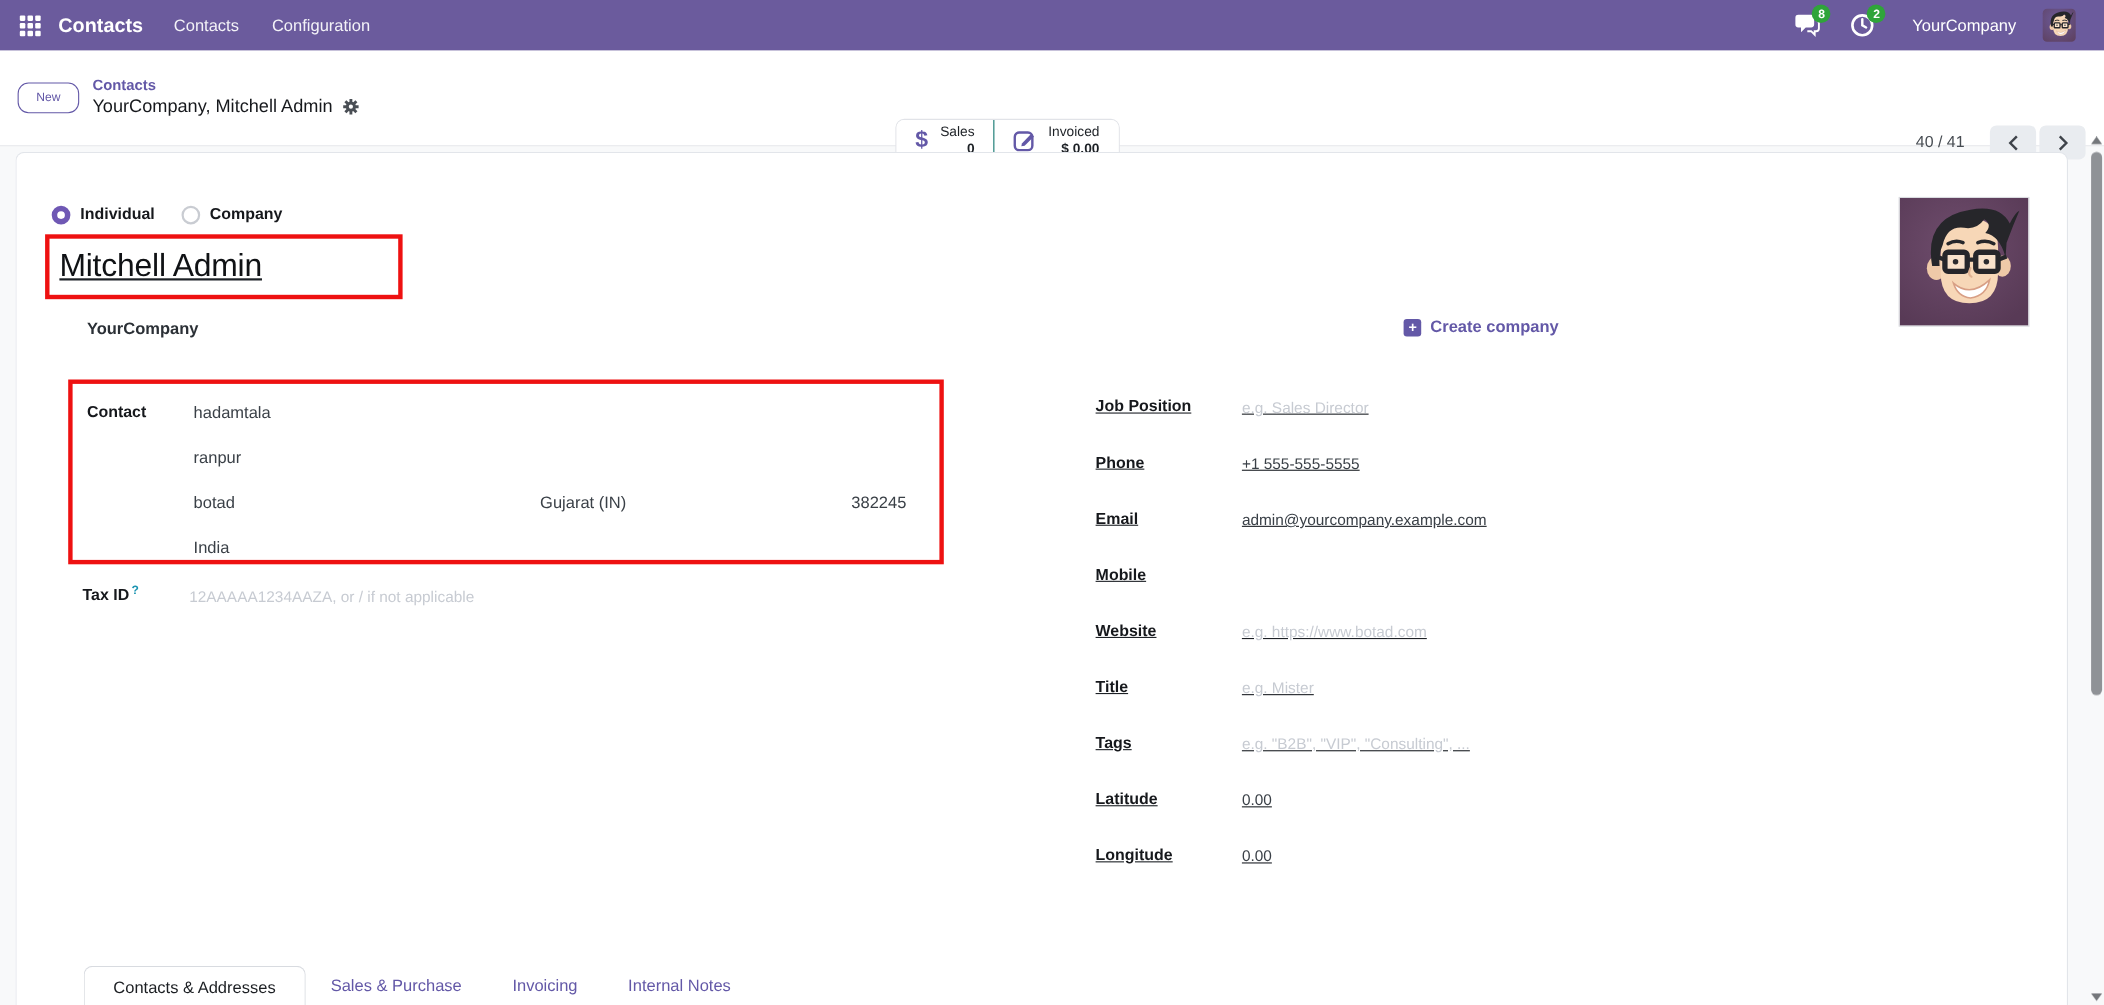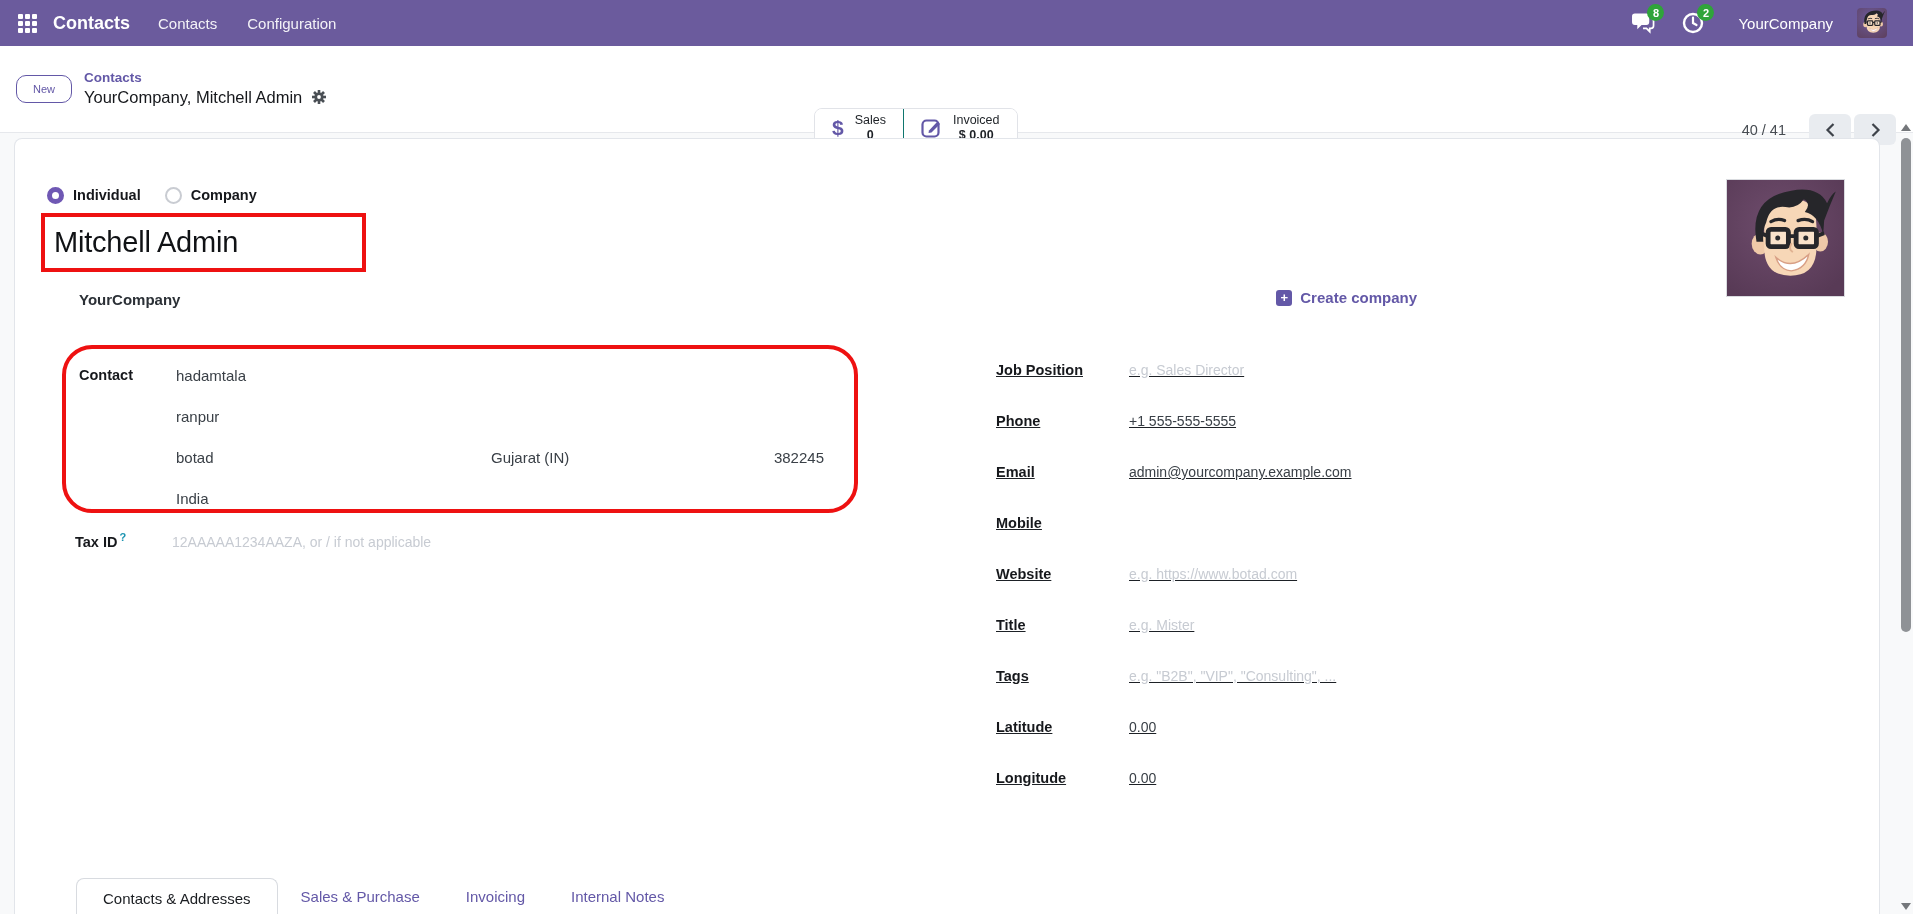--- a/index.html
+++ b/index.html
@@ -38,48 +38,48 @@
   .breadcrumb-col{ margin-left:12px; display:flex; flex-direction:column; line-height:1.25; }
   .bc-parent{ color:var(--accent); font-size:13.5px; font-weight:700; cursor:pointer; }
   .bc-current-row{ display:flex; align-items:center; gap:9px; }
   .bc-current{ color:var(--dark); font-size:16.5px; }
   .gear-btn{ display:flex; cursor:pointer; }
 
   .stat-group{ position:absolute; left:814px; top:62px; height:39px; display:flex; background:#fff; border:1px solid #e1e3e8; border-radius:8px; overflow:hidden; }
   .stat-btn{ display:flex; align-items:center; gap:11px; padding:2px 17px; cursor:pointer; background:#fff; border:none; font-family:inherit; }
   .stat-btn + .stat-btn{ border-left:1px solid #0f766e; }
   .stat-ico{ color:var(--accent); font-size:21px; font-weight:700; display:flex; align-items:center; }
-  .stat-txt{ display:flex; flex-direction:column; align-items:center; line-height:1.2; }
+  .stat-txt{ display:flex; flex-direction:column; align-items:flex-end; line-height:1.2; }
   .stat-label{ font-size:12.5px; color:#1d2126; font-weight:500; }
   .stat-value{ font-size:12.5px; color:#1d2126; font-weight:600; }
 
   .pager{ position:absolute; right:17px; top:68px; display:flex; align-items:center; gap:23px; }
   .pager-count{ font-size:14.5px; color:#474c52; cursor:pointer; }
   .pager-btns{ display:flex; gap:3px; }
   .pager-btn{ width:42px; height:31px; background:#e9ecf0; border:none; border-radius:6px; display:flex; align-items:center; justify-content:center; cursor:pointer; }
 
   
   .content{ height:781px; padding-top:5px; }
   .sheet{ margin:0 33px 0 14px; height:100%; background:#fff; border:1px solid var(--border); border-bottom:none; border-radius:8px 8px 0 0; position:relative; padding:46px 0 0 26px; }
 
   .radio-row{ display:flex; align-items:center; gap:24px; margin-left:6px; height:20px; }
   .radio-opt{ display:flex; align-items:center; gap:9px; cursor:pointer; }
   .radio-circle{ width:17px; height:17px; border-radius:50%; background:#fff; border:2px solid #c9ccd2; }
   .radio-opt.selected .radio-circle{ border:5.5px solid var(--radio); }
   .radio-label{ font-weight:700; font-size:14.5px; color:var(--dark); }
 
   .red-box{ border:4px solid var(--red); }
-  .name-field{ margin-top:8px; width:325px; height:59px; display:flex; align-items:center; padding-left:9px; cursor:text; }
+  .name-field{ margin-top:8px; width:325px; height:59px; display:flex; align-items:center; padding-left:9px; cursor:text;text-decoration:underline; }
   .name-text{ font-size:29px; color:#101215; letter-spacing:-.2px; white-space:nowrap; }
 
   .columns{ display:flex; align-items:flex-start; }
   .left-col{ margin-left:21px; width:796px; }
   .company-line{ margin:19px 0 0 17px; font-size:15px; font-weight:600; color:#2b3036; cursor:pointer; }
 
-  .contact-box{ margin-top:37px; width:796px; height:168px; padding:16px 30px 0 13px; font-size:15px; color:var(--val);border-radius:30px; }
+  .contact-box{ margin-top:37px; width:796px; height:168px; padding:16px 30px 0 13px; font-size:15px; color:var(--val); }
   .c-row{ display:flex; align-items:flex-start; margin-bottom:20px; line-height:21px; }
   .c-label{ width:97px; font-weight:700; color:var(--dark); font-size:14.5px; }
   .c-spacer{ width:97px; }
   .c-val{ cursor:text; }
   .c-city{ width:315px; }
   .c-state{ flex:1; }
   .c-zip{ margin-left:auto; }
 
   .tax-row{ margin-top:14px; padding-left:13px; display:flex; align-items:flex-end; line-height:21px; }
   .tax-label{ width:97px; font-weight:700; color:var(--dark); font-size:14.5px; }

